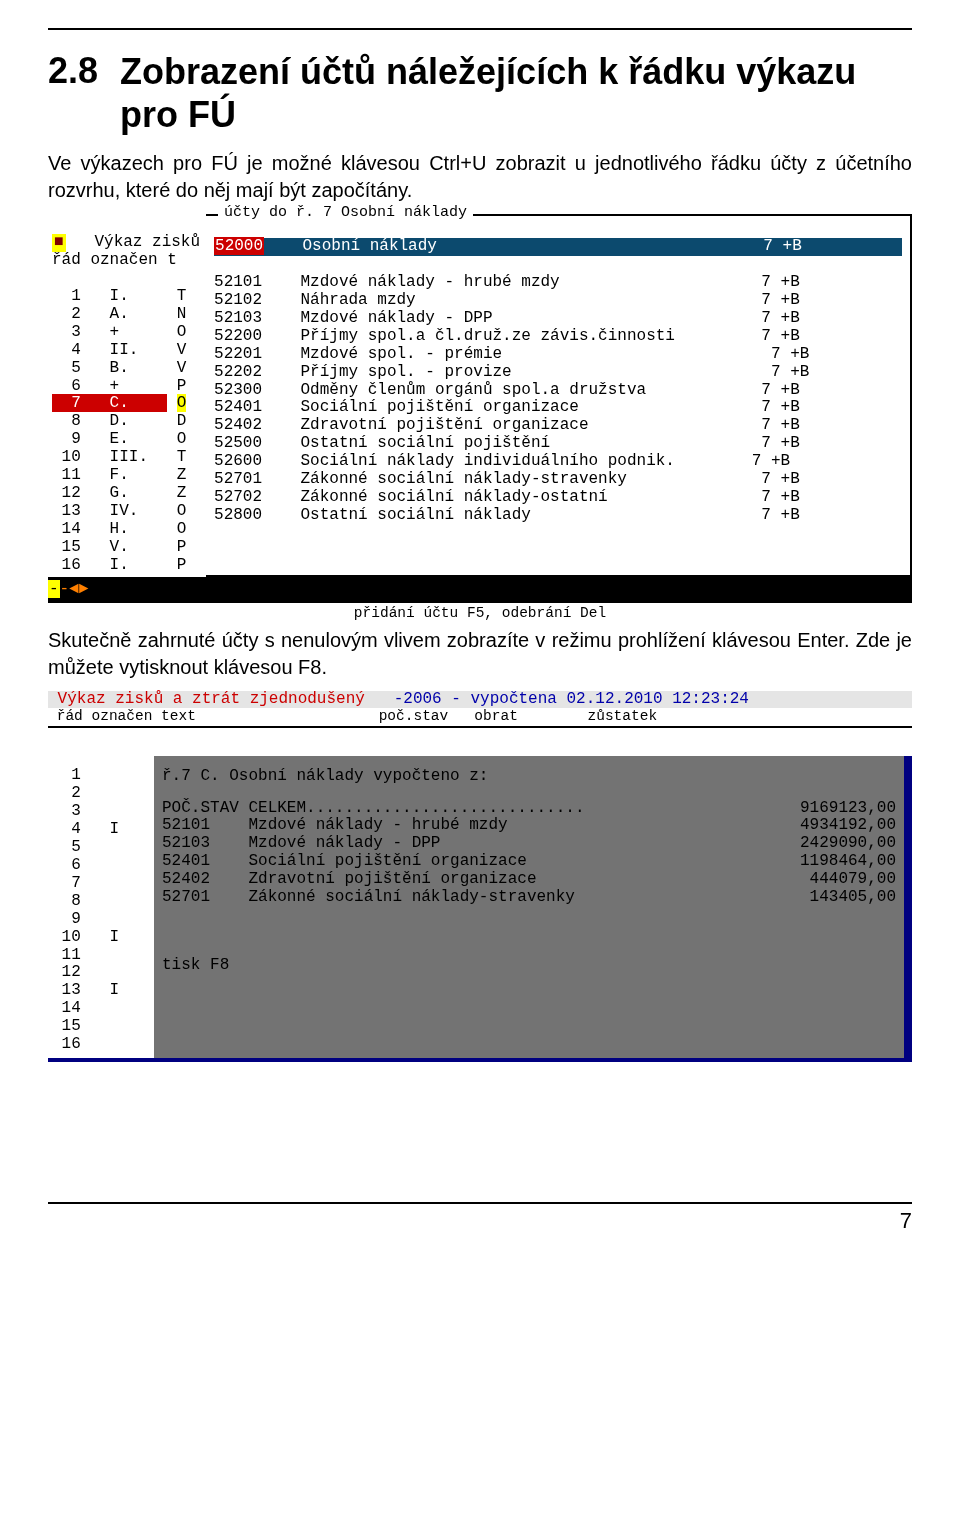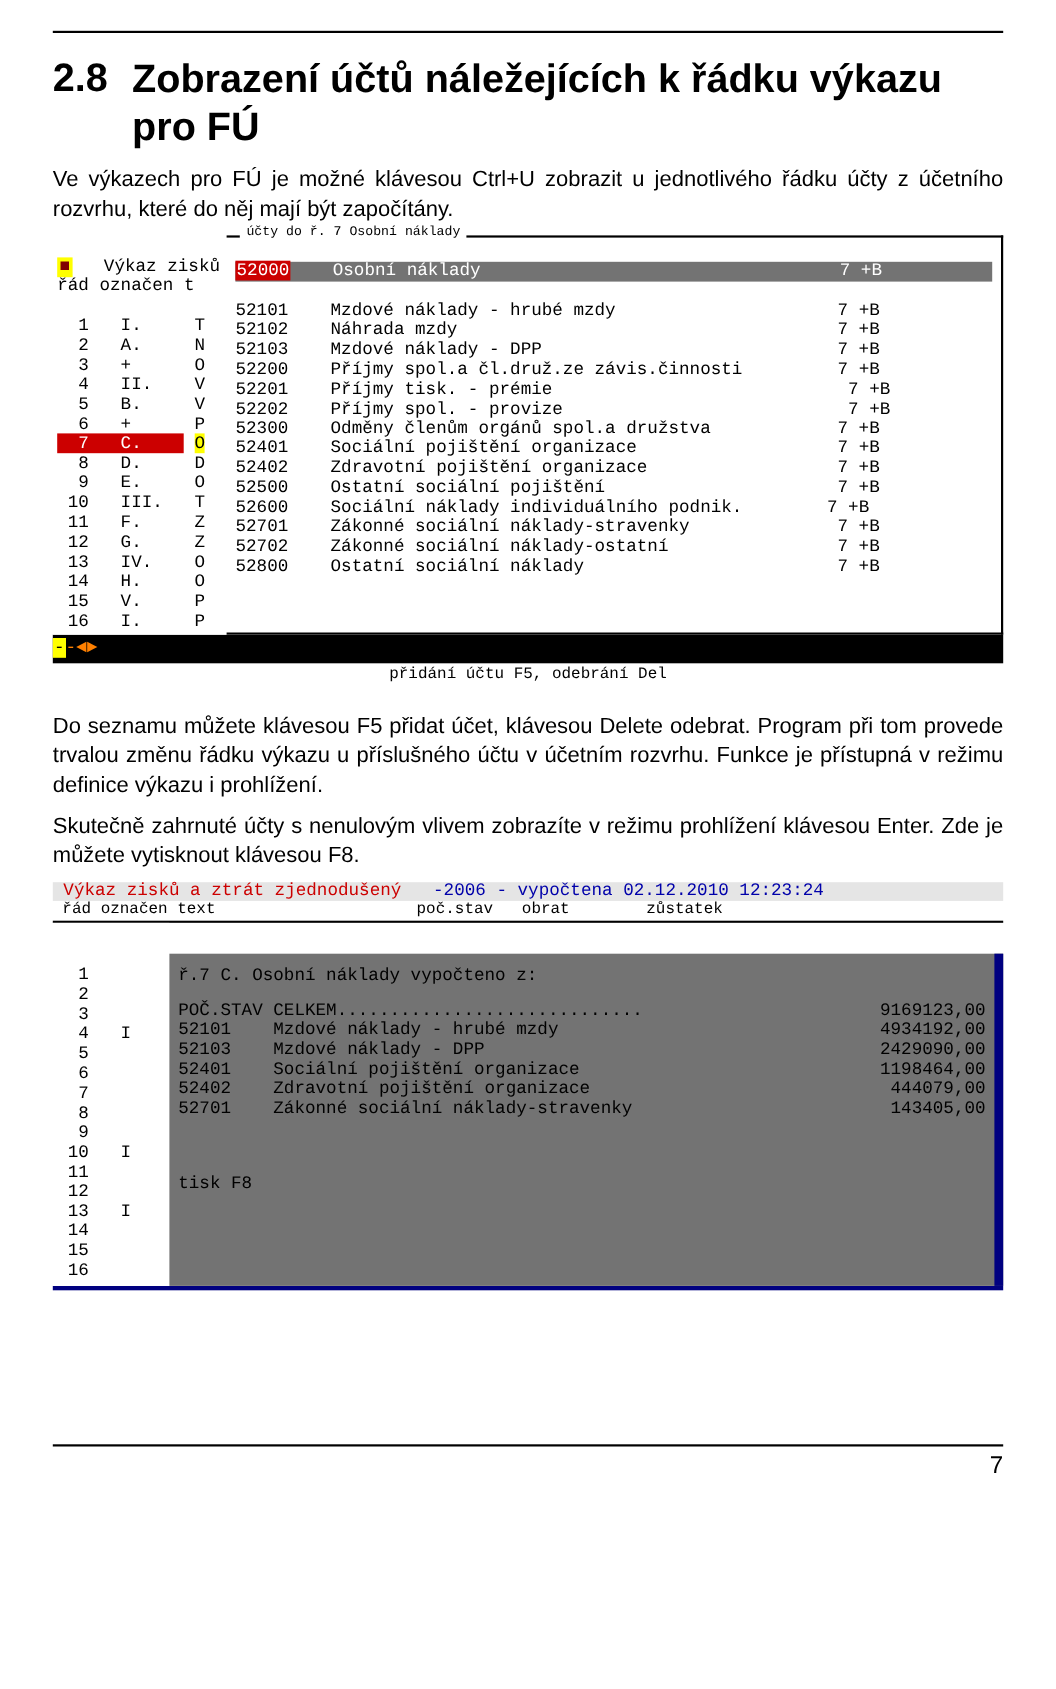--- a/index.html
+++ b/index.html
@@ -71,33 +71,33 @@
     background: #fff;
     padding: 0;
   }
   .scr1-right-title {
     position: absolute;
     top: -12px;
     left: 12px;
     background: #fff;
     padding: 0 6px;
     font-family: "Courier New", monospace;
-    font-size: 12px;
+    font-size: 15px;
   }
   .scr1-right-inner {
     padding: 4px 8px 4px 8px;
   }
   .top-accent-left {
     display: inline-block;
     background: #ffff00;
     color: #800000;
     padding: 0 2px;
   }
   .green-row {
-    background: #737373;
+    background: #0c4a6e;
     color: #fff;
     display: block;
     width: 100%;
   }
   .red-bg-white {
     background: #cc0000;
     color: #fff;
     padding: 0 1px;
   }
   .red-sel {
@@ -224,40 +224,39 @@
 </div>
 
       <div class="scr1-right">
         <div class="scr1-right-title">účty do ř. 7 Osobní náklady</div>
         <div class="scr1-right-inner mono">
 <span class="green-row"><span class="red-bg-white">52000</span>    <span>Osobní náklady</span>                                  <span>7</span> <span>+B</span></span>
 <span><span>52101</span>    <span>Mzdové náklady - hrubé mzdy</span>                     <span>7</span> <span>+B</span></span>
 <span><span>52102</span>    <span>Náhrada mzdy</span>                                    <span>7</span> <span>+B</span></span>
 <span><span>52103</span>    <span>Mzdové náklady - DPP</span>                            <span>7</span> <span>+B</span></span>
 <span><span>52200</span>    <span>Příjmy spol.a čl.druž.ze závis.činnosti</span>         <span>7</span> <span>+B</span></span>
-<span><span>52201</span>    <span>Příjmy tisk. - prémie</span>                            <span>7</span> <span>+B</span></span>
+<span><span>52201</span>    <span>Mzdové spol. - prémie</span>                            <span>7</span> <span>+B</span></span>
 <span><span>52202</span>    <span>Příjmy spol. - provize</span>                           <span>7</span> <span>+B</span></span>
 <span><span>52300</span>    <span>Odměny členům orgánů spol.a družstva</span>            <span>7</span> <span>+B</span></span>
 <span><span>52401</span>    <span>Sociální pojištění organizace</span>                   <span>7</span> <span>+B</span></span>
 <span><span>52402</span>    <span>Zdravotní pojištění organizace</span>                  <span>7</span> <span>+B</span></span>
 <span><span>52500</span>    <span>Ostatní sociální pojištění</span>                      <span>7</span> <span>+B</span></span>
 <span><span>52600</span>    <span>Sociální náklady individuálního podnik.</span>        <span>7</span> <span>+B</span></span>
 <span><span>52701</span>    <span>Zákonné sociální náklady-stravenky</span>              <span>7</span> <span>+B</span></span>
 <span><span>52702</span>    <span>Zákonné sociální náklady-ostatní</span>                <span>7</span> <span>+B</span></span>
 <span><span>52800</span>    <span>Ostatní sociální náklady</span>                        <span>7</span> <span>+B</span></span>
         </div>
       </div>
     </div>
     <div class="scr1-blackbar">
       <span class="mono" style="color:#ffcc00;"><span class="marker-yellow">-</span><span class="arrow-orange">-◄►</span></span>
     </div>
     <div class="scr1-hint">přidání účtu F5, odebrání Del</div>
   </div>
 
-  <p class="body-text" style="margin-top:26px;">Do seznamu můžete klávesou F5 přidat účet, klávesou Delete odebrat. Program při tom provede trvalou změnu řádku výkazu u příslušného účtu v účetním rozvrhu. Funkce je přístupná v režimu definice výkazu i prohlížení.</p>
   <p class="body-text">Skutečně zahrnuté účty s nenulovým vlivem zobrazíte v režimu prohlížení klávesou Enter. Zde je můžete vytisknout klávesou F8.</p>
 
   <div class="scr2">
     <div class="scr2-title">
 <span class="mono"> <span class="red-text">Výkaz zisků a ztrát zjednodušený</span>   <span class="blue-text">-2006 - vypočtena</span> <span class="blue-text">02.12.2010 12:23:24</span></span>
     </div>
     <div class="scr2-head mono"> řád označen text                     poč.stav   obrat        zůstatek</div>
     <div class="scr2-body">
       <div class="scr2-leftcol mono">
 <span></span>

